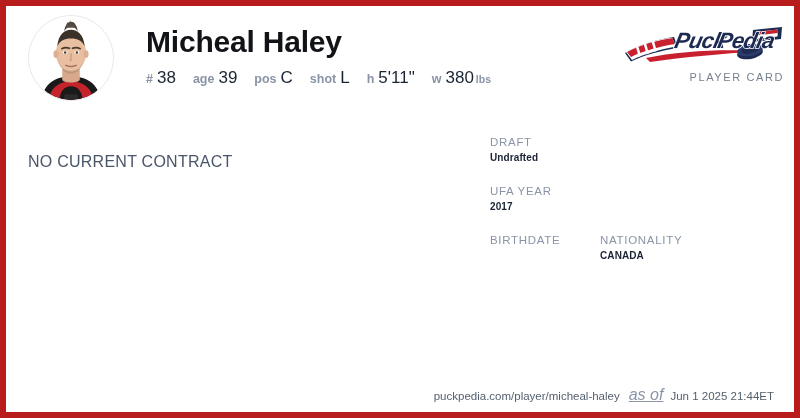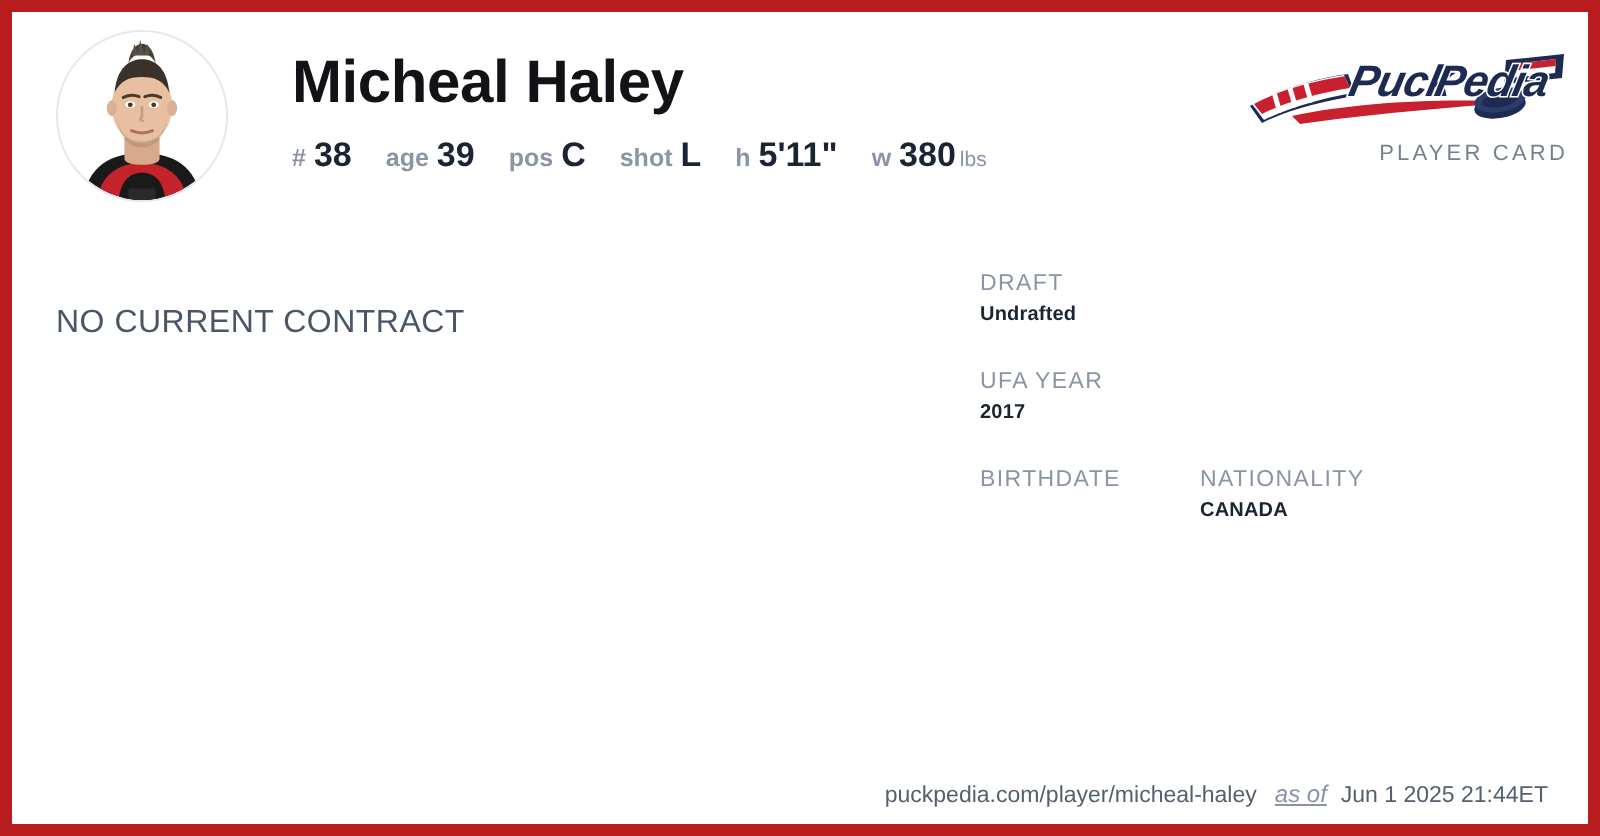--- a/index.html
+++ b/index.html
@@ -81,26 +81,26 @@
   }
   .stat:last-child { margin-right: 0; }
   .stat-label {
     font-size: 12.5px;
     font-weight: bold;
     color: #8a94a6;
     margin-right: 4px;
   }
   .stat-value {
     font-size: 17px;
-    font-weight: bold;
+    font-weight: normal;
     color: #1b2433;
   }
   .stat-suffix {
     font-size: 10.5px;
-    font-weight: normal;
+    font-weight: bold;
     color: #8a94a6;
     margin-left: 2px;
   }
 
   
   .logo-wrap {
     position: absolute;
     right: 22px;
     top: 16px;
     width: 170px;
@@ -156,21 +156,21 @@
     display: flex;
     align-items: baseline;
     white-space: nowrap;
   }
   .footer-url {
     font-size: 11.5px;
     color: #55606f;
     text-align: center;
   }
   .footer-asof {
-    font-size: 12px;
+    font-size: 16px;
     font-style: italic;
     color: #8a94a6;
     margin-left: 9px;
     text-decoration: underline;
   }
   .footer-date {
     font-size: 11.5px;
     color: #55606f;
     margin-left: 7px;
   }

